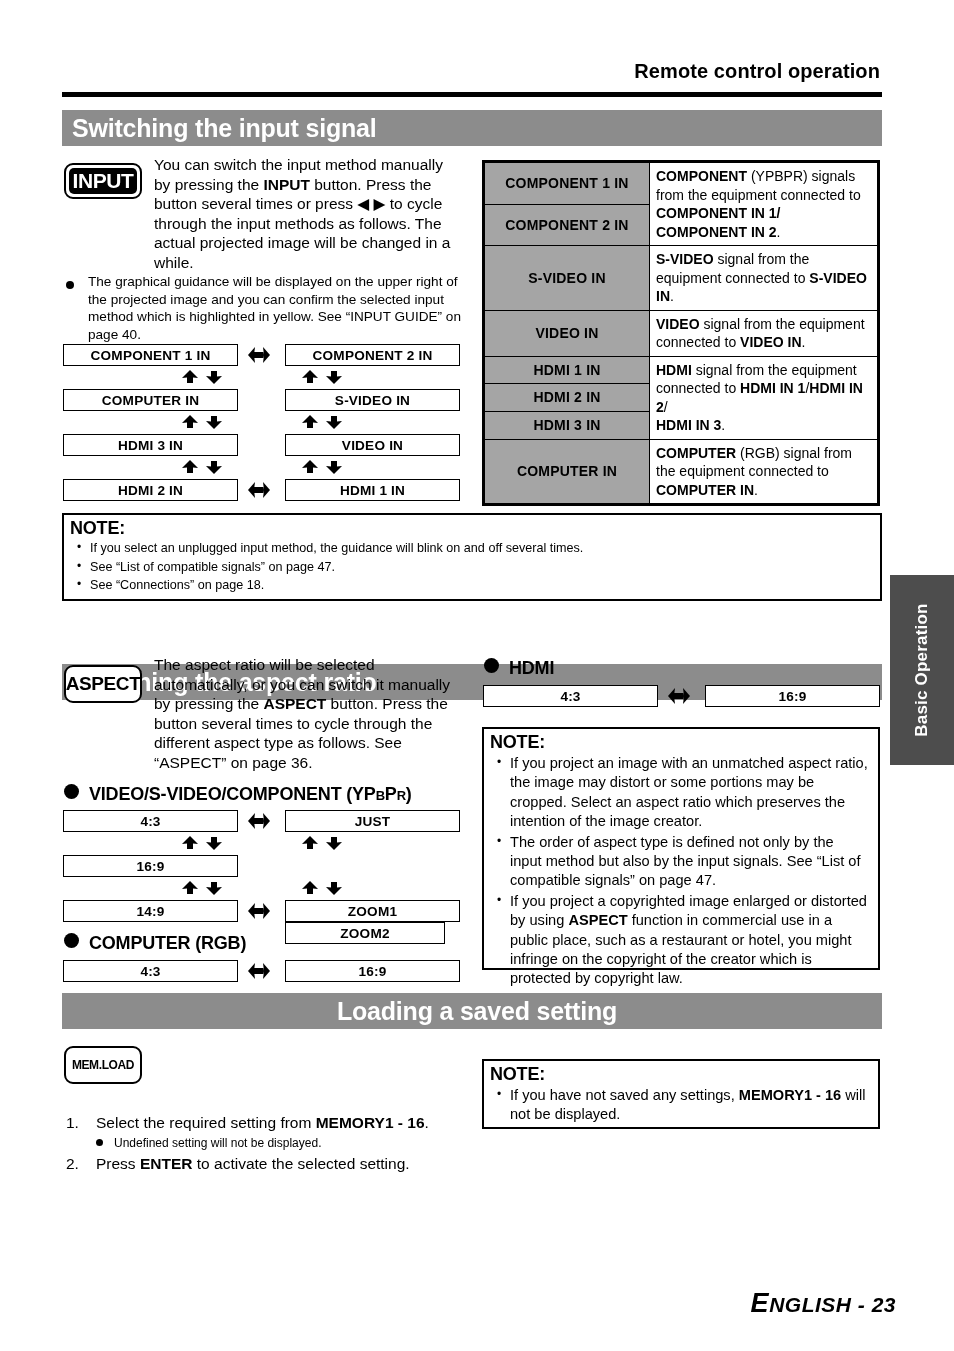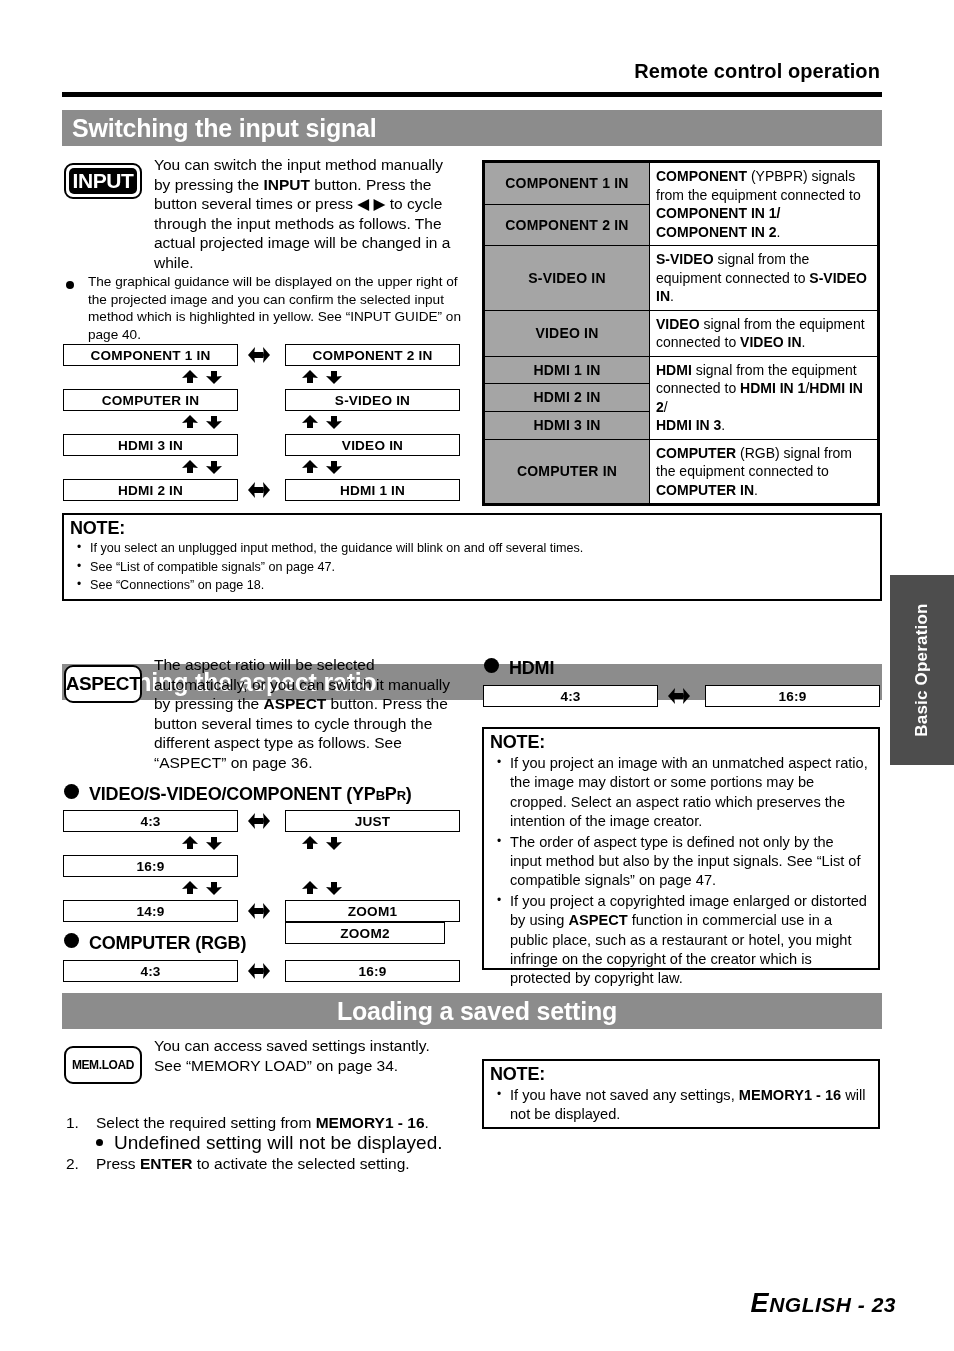--- a/index.html
+++ b/index.html
@@ -100,21 +100,21 @@
   .subhead .cir{
     display:inline-block;width:15px;height:15px;border-radius:50%;background:#000;
     margin-right:10px;vertical-align:1px;
   }
   .sub{font-size:13px;vertical-align:baseline;}
 
   
   .steps{position:absolute;font-size:15.5px;line-height:21px;}
   .steps .num{position:absolute;left:0;}
   .steps .row{position:relative;padding-left:30px;}
-  .steps .subrow{position:relative;padding-left:48px;font-size:19px;line-height:20px;}
+  .steps .subrow{position:relative;padding-left:48px;font-size:12px;line-height:20px;}
   .steps .subdot{
     position:absolute;left:30px;top:6px;width:7px;height:7px;border-radius:50%;background:#000;
   }
 
   
   .sidetab{
     position:absolute;left:890px;top:575px;width:64px;height:190px;
     background:#4d4d4d;color:#fff;
   }
   .sidetab span{
@@ -317,21 +317,20 @@
       <li>If you project a copyrighted image enlarged or distorted by using <b>ASPECT</b> function in commercial use in a public place, such as a restaurant or hotel, you might infringe on the copyright of the creator which is protected by copyright law.</li>
     </ul>
   </div>
 
   <div class="sec-bar" style="top:993px;text-align:center;">Loading a saved setting</div>
 
   <div class="key-plain" style="left:64px;top:1046px;width:78px;height:38px;font-size:12px;">
     <span>MEM.LOAD</span>
   </div>
 
-  <div class="para" style="left:154px;top:1036px;width:306px;">You can access saved settings instantly. See “MEMORY LOAD” on page 34.</div>
 
   <div class="steps" style="left:66px;top:1112px;width:400px;">
     <div class="row">
       <span class="num">1.</span>
       <span>Select the required setting from <b>MEMORY1 - 16</b>.</span>
     </div>
     <div class="subrow">
       <span class="subdot"></span>
       <span>Undefined setting will not be displayed.</span>
     </div>

